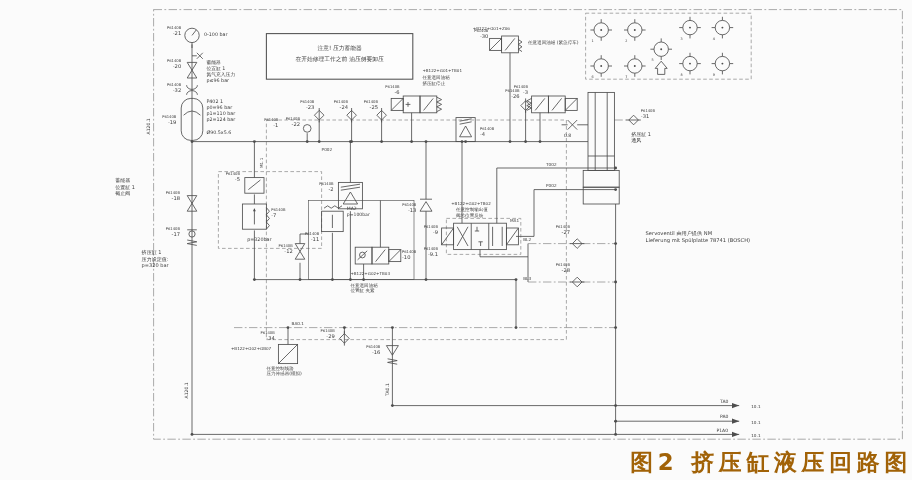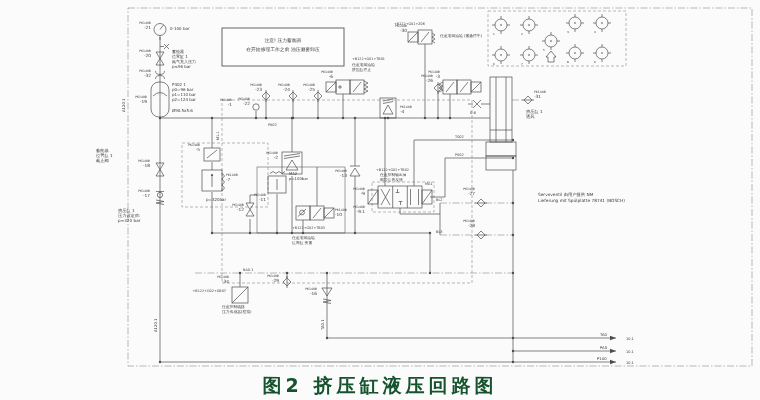--- a/index.html
+++ b/index.html
@@ -5,22 +5,22 @@
   html,body{margin:0;padding:0;width:760px;height:400px;background:#fbfbfb;overflow:hidden;}
   .stage{position:relative;width:760px;height:400px;}
   svg{display:block;}
   svg text{font-family:"DejaVu Sans","Liberation Sans",sans-serif;fill:#3c3c3c;}
   .ln{fill:none;stroke:#4d4d4d;stroke-width:.7;}
   .lt{fill:none;stroke:#555;stroke-width:.55;}
   .dd{fill:none;stroke:#8a8a8a;stroke-width:.6;stroke-dasharray:7 2 1.5 2;}
   .dsh{fill:none;stroke:#8a8a8a;stroke-width:.6;stroke-dasharray:3 2;}
   .sym{fill:none;stroke:#4d4d4d;stroke-width:.7;}
   .fillq{fill:#4d4d4d;stroke:none;}
-  .caption{width:100%;text-align:center;font-family:"DejaVu Sans","Liberation Sans",sans-serif;
-           font-size:19px;font-weight:bold;letter-spacing:4px;color:#14532d;margin-top:1px;}
+  .caption{width:100%;text-align:right;font-family:"DejaVu Sans","Liberation Sans",sans-serif;
+           font-size:19px;font-weight:bold;letter-spacing:4px;color:#a16207;margin-top:1px;}
 </style>
 </head>
 <body>
 
 <div class="stage">
 <svg id="sc" viewBox="0 0 760 372" width="760" height="372">
 
   <rect class="dd" x="128" y="8" width="624" height="358"></rect>
 
   <rect x="222" y="28" width="122" height="38" fill="#fdfdfd" stroke="#555" stroke-width="0.9"></rect>

